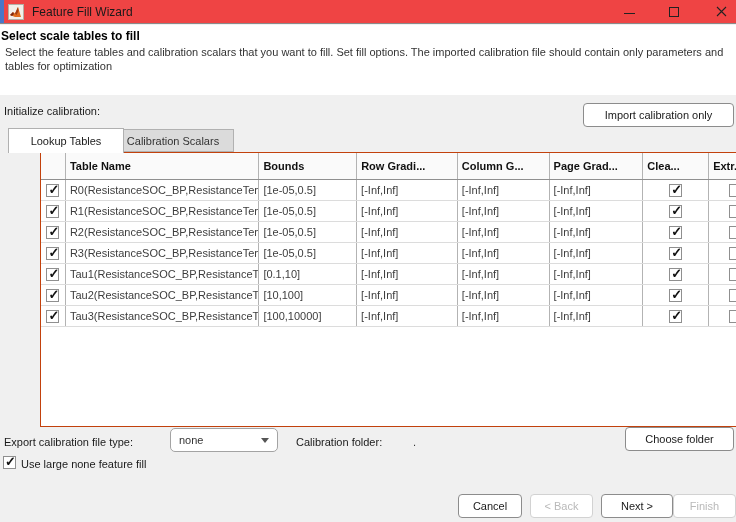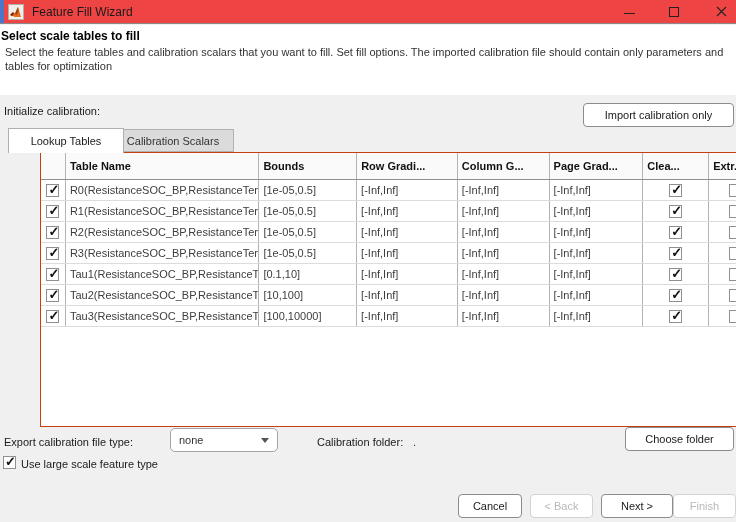--- a/index.html
+++ b/index.html
@@ -51,21 +51,21 @@
   .cb.checked::after { content:"\2713"; position:absolute; left:1px; top:-3px;
     font-size:13px; font-weight:bold; color:#111; }
 
   
   .export-label { position:absolute; left:4px; top:436px; font-size:11px; color:#1a1a1a; }
   .dropdown { position:absolute; left:170px; top:428px; width:108px; height:24px; background:#fff;
     border:1px solid #a3a3a3; border-radius:5px; display:flex; align-items:center; padding:0 8px; }
   .dropdown .dd-text { font-size:11px; color:#333; flex:1; }
   .dd-arrow { width:0; height:0; border-left:4px solid transparent; border-right:4px solid transparent;
     border-top:5px solid #555; }
-  .folder-label { position:absolute; left:296px; top:436px; font-size:11px; color:#1a1a1a;margin-left:21px; }
+  .folder-label { position:absolute; left:296px; top:436px; font-size:11px; color:#1a1a1a; }
   .folder-value { position:absolute; left:413px; top:436px; font-size:11px; color:#333; }
   .choose-btn { position:absolute; left:625px; top:427px; width:109px; height:24px; }
 
   
   .opt-cb { position:absolute; left:3px; top:456px; }
   .opt-label { position:absolute; left:21px; top:458px; font-size:11px; color:#1a1a1a; }
 
   
   .footer-btn { position:absolute; top:494px; height:24px; }
   .btn-cancel { left:458px; width:64px; }
@@ -243,20 +243,20 @@
   <span class="export-label">Export calibration file type:</span>
   <div class="dropdown">
     <span class="dd-text">none</span>
     <span class="dd-arrow"></span>
   </div>
   <span class="folder-label">Calibration folder:</span>
   <span class="folder-value">.</span>
   <button class="btn choose-btn">Choose folder</button>
 
   <div class="cb checked opt-cb" id="opt-cb"></div>
-  <span class="opt-label">Use large scale feature type</span>
+  <span class="opt-label">Use large none feature fill</span>
 
   <button class="btn footer-btn btn-cancel">Cancel</button>
   <button class="btn footer-btn btn-back disabled" disabled="">&lt; Back</button>
   <button class="btn footer-btn btn-next">Next &gt;</button>
   <button class="btn footer-btn btn-finish disabled" disabled="">Finish</button>
 
 </div>
 
 </body></html>

